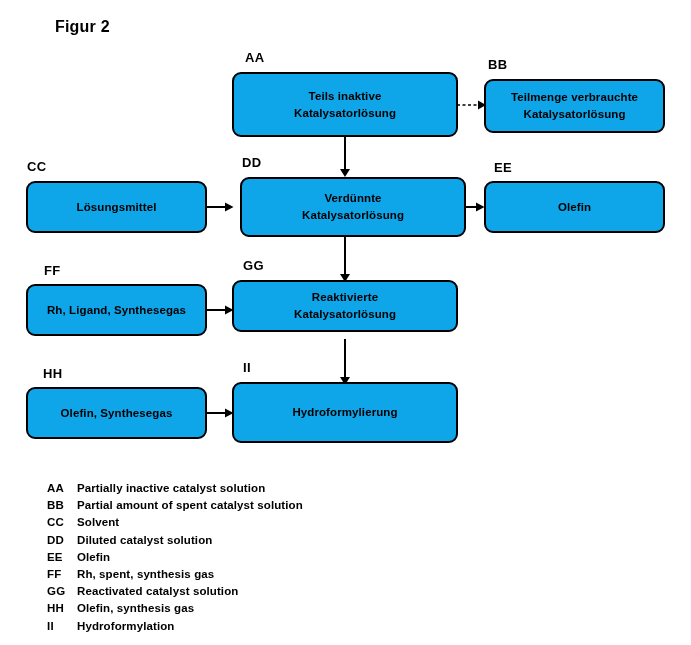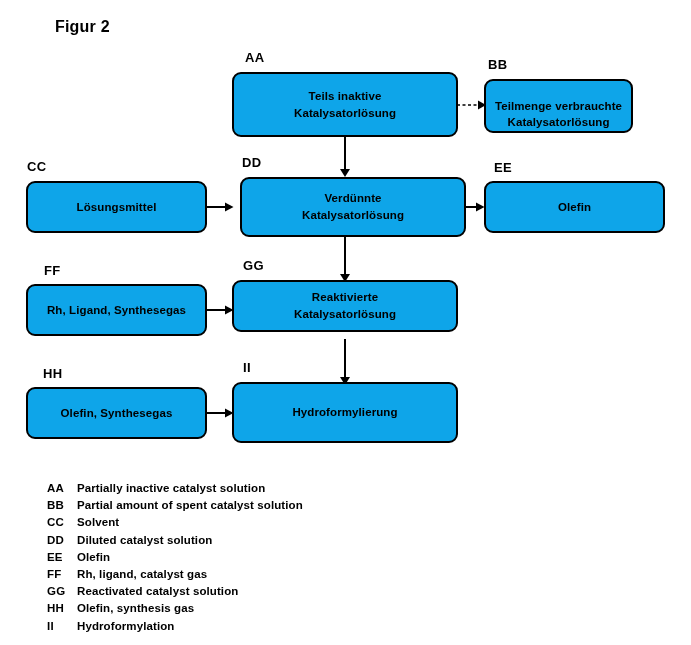--- a/index.html
+++ b/index.html
@@ -166,21 +166,21 @@
   <div class="node-tag" style="left:43px; top:366px;">HH</div>
   <div class="node-tag" style="left:243px; top:360px;">II</div>
 
   <div class="node" style="left:232px; top:72px; width:226px; height:65px;">
     <div class="node-text">
       <div>Teils inaktive</div>
       <div>Katalysatorlösung</div>
     </div>
   </div>
 
-  <div class="node" style="left:484px; top:79px; width:149px; height:54px;align-items:flex-end;">
+  <div class="node" style="left:484px; top:79px; width:181px; height:54px;">
     <div class="node-text">
       <div>Teilmenge verbrauchte</div>
       <div>Katalysatorlösung</div>
     </div>
   </div>
 
   <div class="node" style="left:26px; top:181px; width:181px; height:52px;">
     <div class="node-text">
       <div>Lösungsmittel</div>
     </div>
@@ -240,21 +240,21 @@
     <div class="legend-row">
       <span class="legend-key">DD</span>
       <span class="legend-desc">Diluted catalyst solution</span>
     </div>
     <div class="legend-row">
       <span class="legend-key">EE</span>
       <span class="legend-desc">Olefin</span>
     </div>
     <div class="legend-row">
       <span class="legend-key">FF</span>
-      <span class="legend-desc">Rh, ligand, catalyst gas</span>
+      <span class="legend-desc">Rh, spent, synthesis gas</span>
     </div>
     <div class="legend-row">
       <span class="legend-key">GG</span>
       <span class="legend-desc">Reactivated catalyst solution</span>
     </div>
     <div class="legend-row">
       <span class="legend-key">HH</span>
       <span class="legend-desc">Olefin, synthesis gas</span>
     </div>
     <div class="legend-row">

